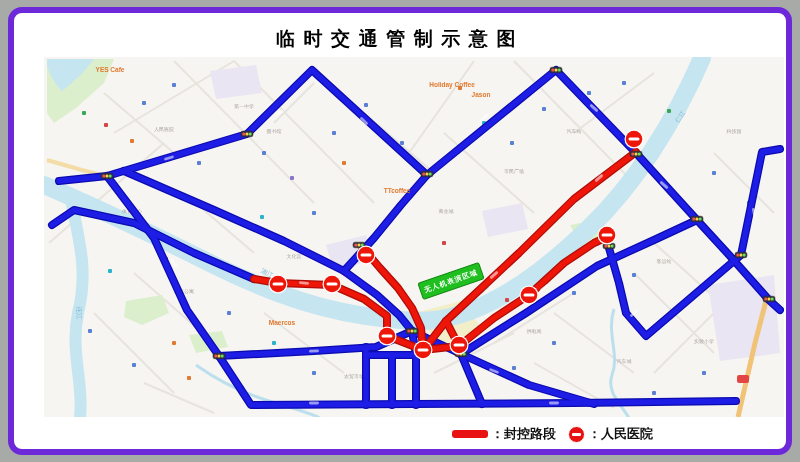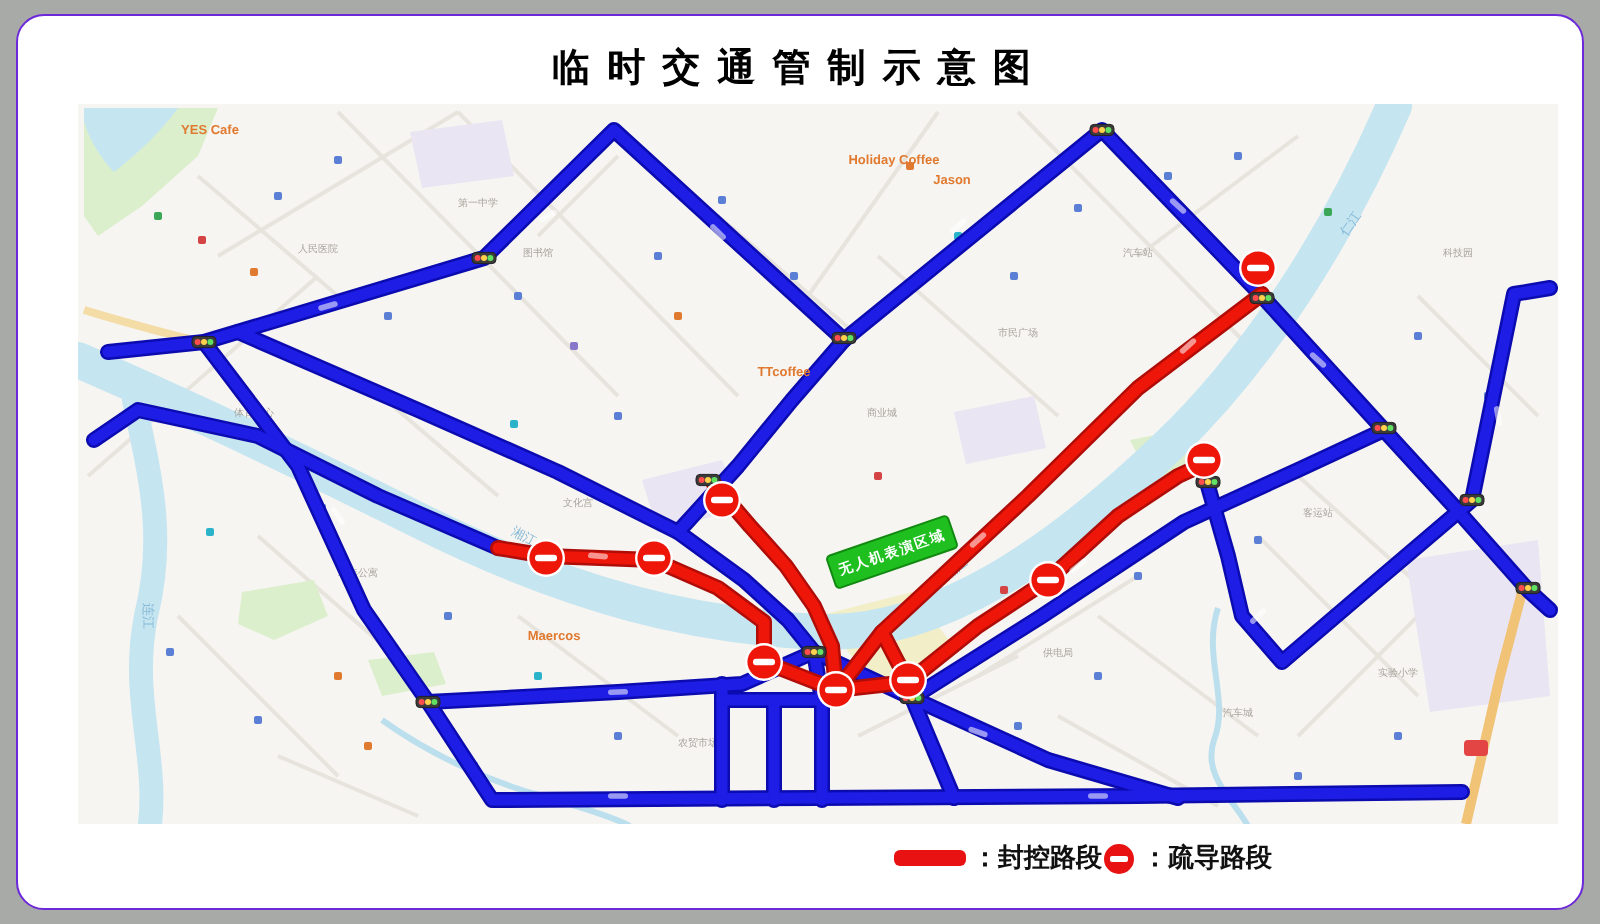--- a/index.html
+++ b/index.html
@@ -1,22 +1,22 @@
 <!DOCTYPE html>
 <html><head>
 <meta charset="utf-8">
 <style>
   html,body{margin:0;padding:0;background:#a7aaa7;font-family:"Liberation Sans","DejaVu Sans",sans-serif;}
   .stage{position:relative;width:800px;height:462px;background:#a7aaa7;overflow:hidden;}
   .card{position:absolute;left:8px;top:7px;width:784px;height:448px;background:#ffffff;
-        border:1px solid #6d28d9;border-radius:14px;box-sizing:border-box;}
+        border:6px solid #6d28d9;border-radius:14px;box-sizing:border-box;}
   .title{position:absolute;left:0;top:13px;width:100%;text-align:center;
          font-size:19px;font-weight:bold;color:#000;letter-spacing:0.45em;white-space:nowrap;}
   .mapwrap{position:absolute;left:30px;top:44px;width:740px;height:360px;}
-  .legend{position:absolute;left:438px;top:412px;display:flex;align-items:center;gap:0;}
+  .legend{position:absolute;left:438px;top:412px;display:flex;align-items:center;gap:12px;}
   .lg-item{display:flex;align-items:center;gap:3px;font-size:13px;font-weight:bold;color:#111;white-space:nowrap;}
   .lg-bar{display:inline-block;width:36px;height:8px;border-radius:3px;}
   .lg-bar.red{background:#e81212;}
   .lg-bar.blue{background:#1717dd;}
   .lg-noentry{display:inline-block;width:17px;height:17px;border-radius:50%;background:#e81212;
               position:relative;border:1px solid #fff;box-sizing:border-box;}
   .lg-noentry::after{content:"";position:absolute;left:3px;top:6px;width:9px;height:3px;background:#fff;border-radius:1px;}
 </style>
 </head>
 <body>
@@ -344,17 +344,17 @@
         </svg>
     </div>
 
     <div class="legend">
       <div class="lg-item">
         <span class="lg-bar red"></span>
           <span>：封控路段</span>
       </div>
       <div class="lg-item">
         <span class="lg-noentry"></span>
-          <span>：疏导路段</span>
+          <span>：人民医院</span>
       </div>
     </div>
   </div>
 </div>
 
 </body></html>

